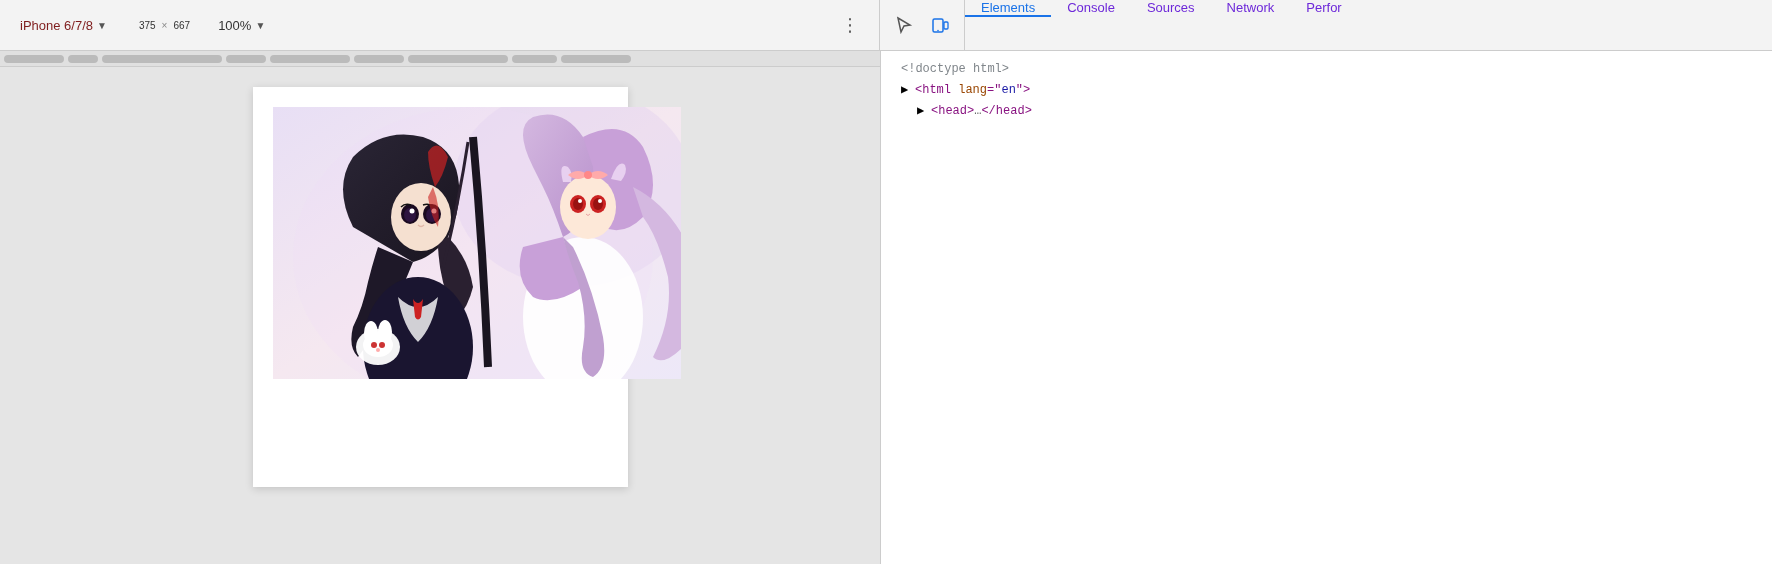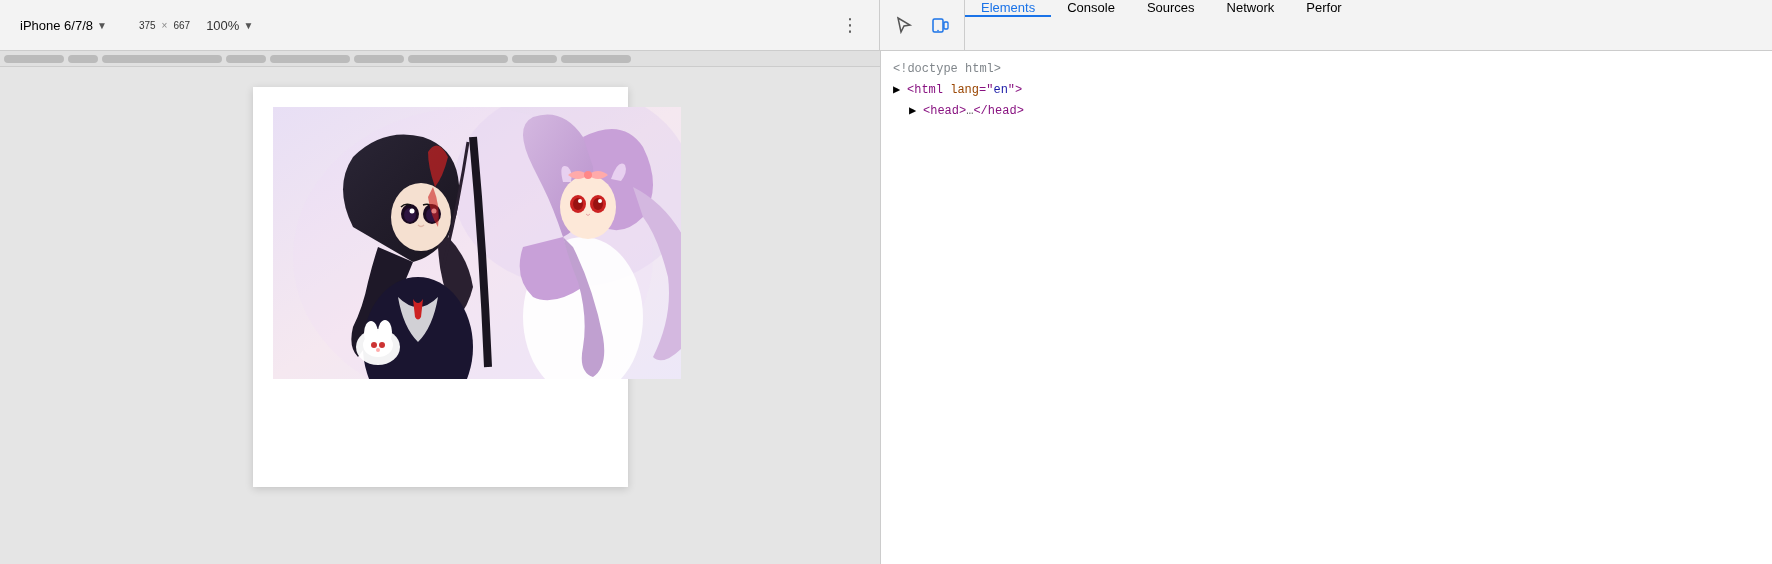--- a/index.html
+++ b/index.html
@@ -31,21 +31,21 @@
       gap: 4px;
       font-size: 13px;
       color: #333;
       cursor: pointer;
       padding: 4px 8px;
       border-radius: 4px;
     }
 
     .device-name {
       font-size: 13px;
-      color: #000000;
+      color: #7f1d1d;
     }
 
     .dropdown-arrow {
       font-size: 10px;
       color: #555;
     }
 
     .dimension-display {
       display: flex;
       align-items: center;
@@ -58,21 +58,21 @@
     .dim-separator {
       color: #888;
     }
 
     .zoom-selector {
       display: flex;
       align-items: center;
       gap: 4px;
       font-size: 13px;
       color: #333;
-      margin-left: 8px;
+      margin-left: 20px;
       cursor: pointer;
     }
 
     .more-menu-btn {
       margin-left: auto;
       cursor: pointer;
       font-size: 18px;
       color: #555;
       padding: 4px 8px;
     }
@@ -112,21 +112,21 @@
       align-items: flex-start;
       height: 100%;
       overflow: hidden;
     }
 
     .tab-item {
       display: flex;
       align-items: center;
       padding: 0 16px;
       font-size: 13px;
-      color: #000000;
+      color: #6d28d9;
       cursor: pointer;
       border-bottom: 2px solid transparent;
       white-space: nowrap;
     }
     .tab-item.active {
       color: #1a73e8;
       border-bottom: 2px solid #1a73e8;
     }
 
     
@@ -205,21 +205,21 @@
       flex: 1;
       background: white;
       border-left: 1px solid #ccc;
       display: flex;
       flex-direction: column;
       overflow: hidden;
     }
 
     .devtools-panel-content {
       flex: 1;
-      padding: 8px 4px;
+      padding: 8px 12px;
       font-family: 'Consolas', 'Monaco', 'Courier New', monospace;
       font-size: 12px;
       line-height: 1.6;
       overflow-y: auto;
     }
 
     .html-line {
       padding: 1px 8px;
       white-space: nowrap;
       cursor: pointer;

